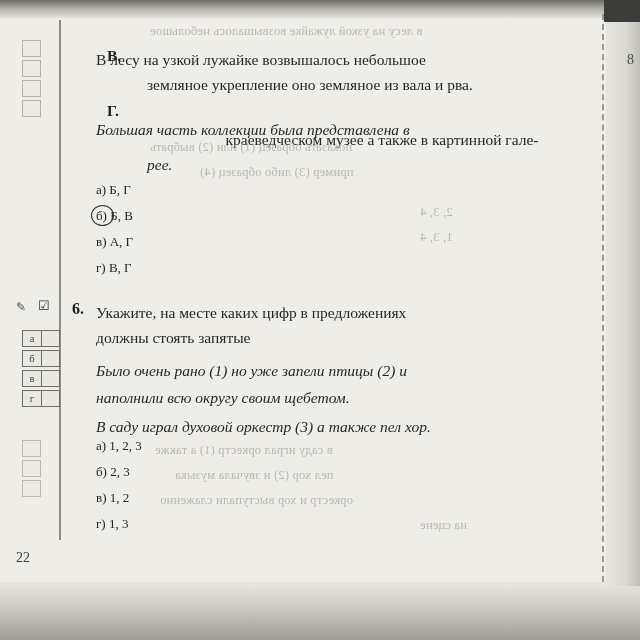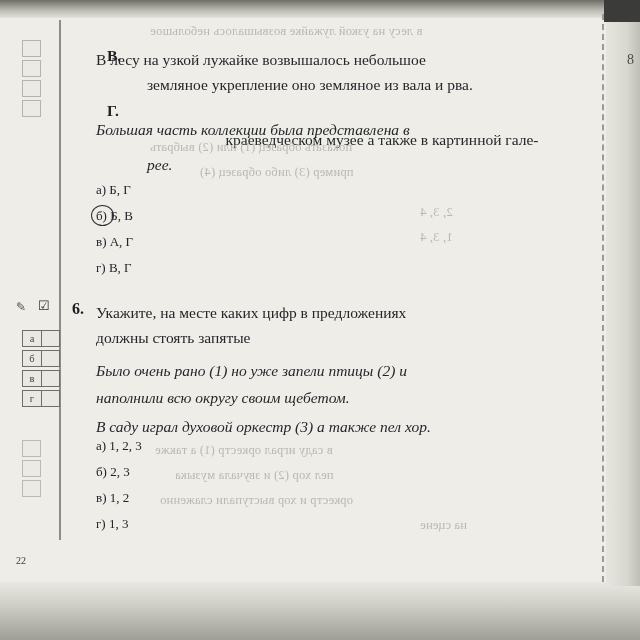--- a/index.html
+++ b/index.html
@@ -145,21 +145,21 @@
   }
   .chk {
     position: absolute;
     font-size: 13px;
     color: #2e2f32;
   }
   .pagenum {
     position: absolute;
     left: 16px;
     bottom: 74px;
-    font-size: 10px;
+    font-size: 14px;
     color: #3a3b3e;
   }
   .right-num {
     position: absolute;
     right: 6px;
     top: 52px;
     font-size: 14px;
     color: #4b4b47;
   }
 </style>

